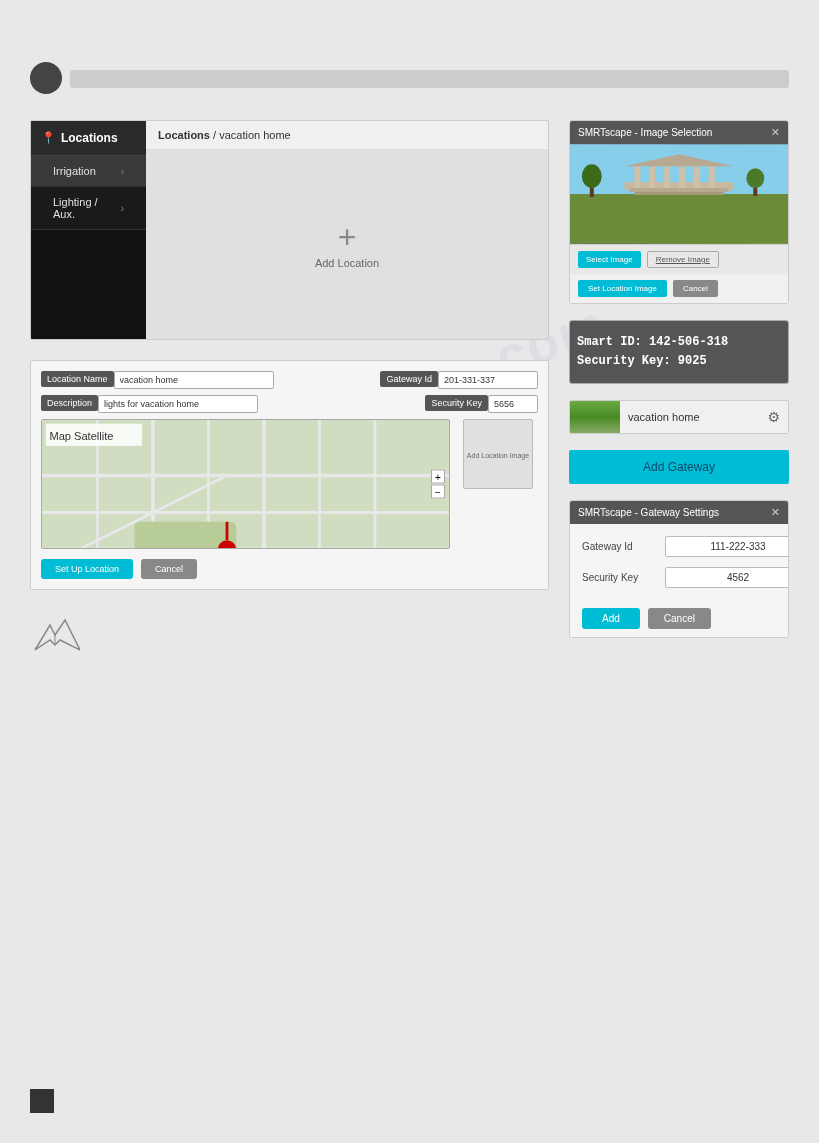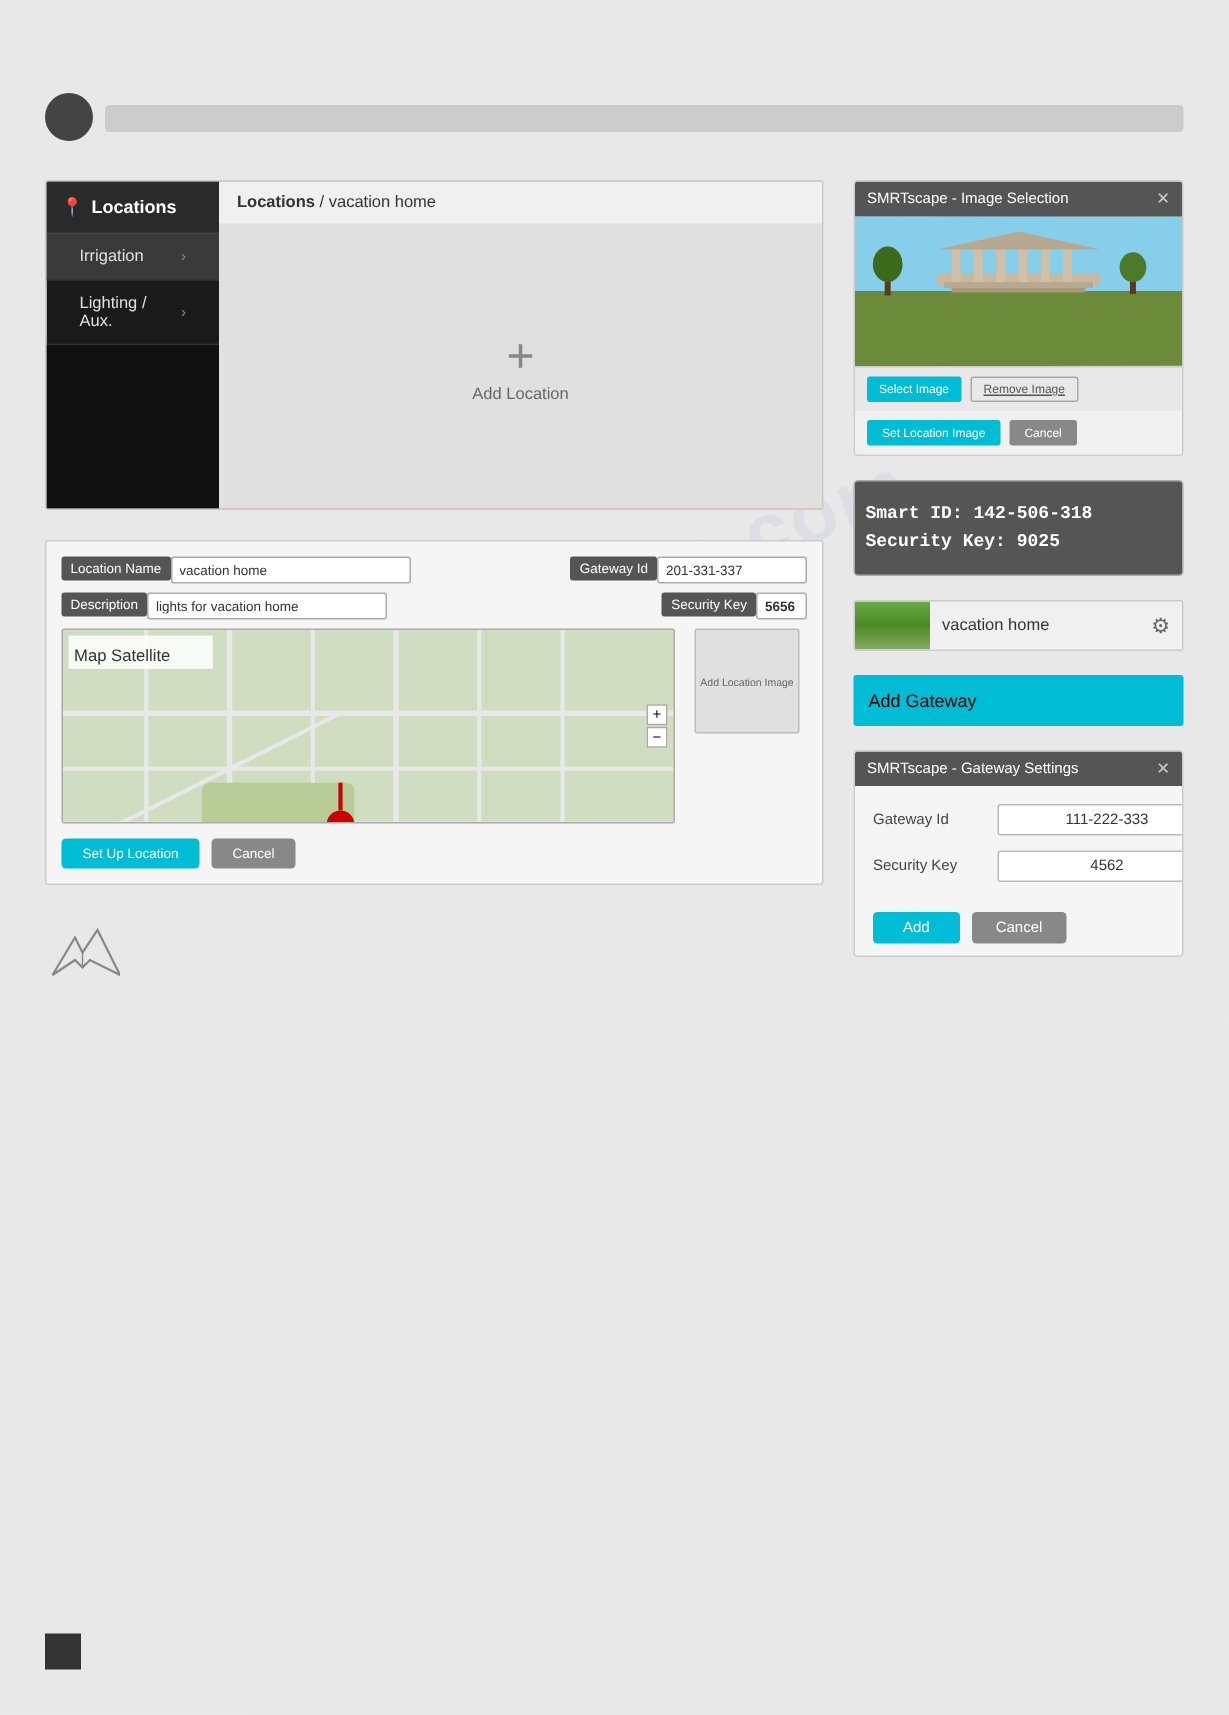--- a/index.html
+++ b/index.html
@@ -215,21 +215,21 @@
       border: 1px solid #aaa;
       background: #fff;
       font-size: 9px;
       padding: 3px 5px;
       border-radius: 2px;
       color: #333;
     }
 
     .form-input.wide { width: 160px; }
     .form-input.medium { width: 100px; }
-    .form-input.short { width: 34px; font-weight: bold; }
+    .form-input.short { width: 50px; }
 
     .map-area {
       background: #d4e0c4;
       height: 130px;
       border: 1px solid #aaa;
       border-radius: 2px;
       position: relative;
       overflow: hidden;
     }
 
@@ -483,28 +483,28 @@
     .vacation-card-gear {
       padding: 0 8px;
       color: #666;
       font-size: 14px;
       cursor: pointer;
     }
 
     
     .add-gateway-btn {
       background: #00bcd4;
-      color: #000000;
+      color: #0c4a6e;
       border: none;
       padding: 10px;
       font-size: 12px;
       border-radius: 2px;
       cursor: pointer;
       width: 100%;
-      text-align: left;
+      text-align: center;
     }
 
     
     .gateway-settings-panel {
       background: #f5f5f5;
       border: 1px solid #ccc;
       border-radius: 3px;
       overflow: hidden;
     }
 

